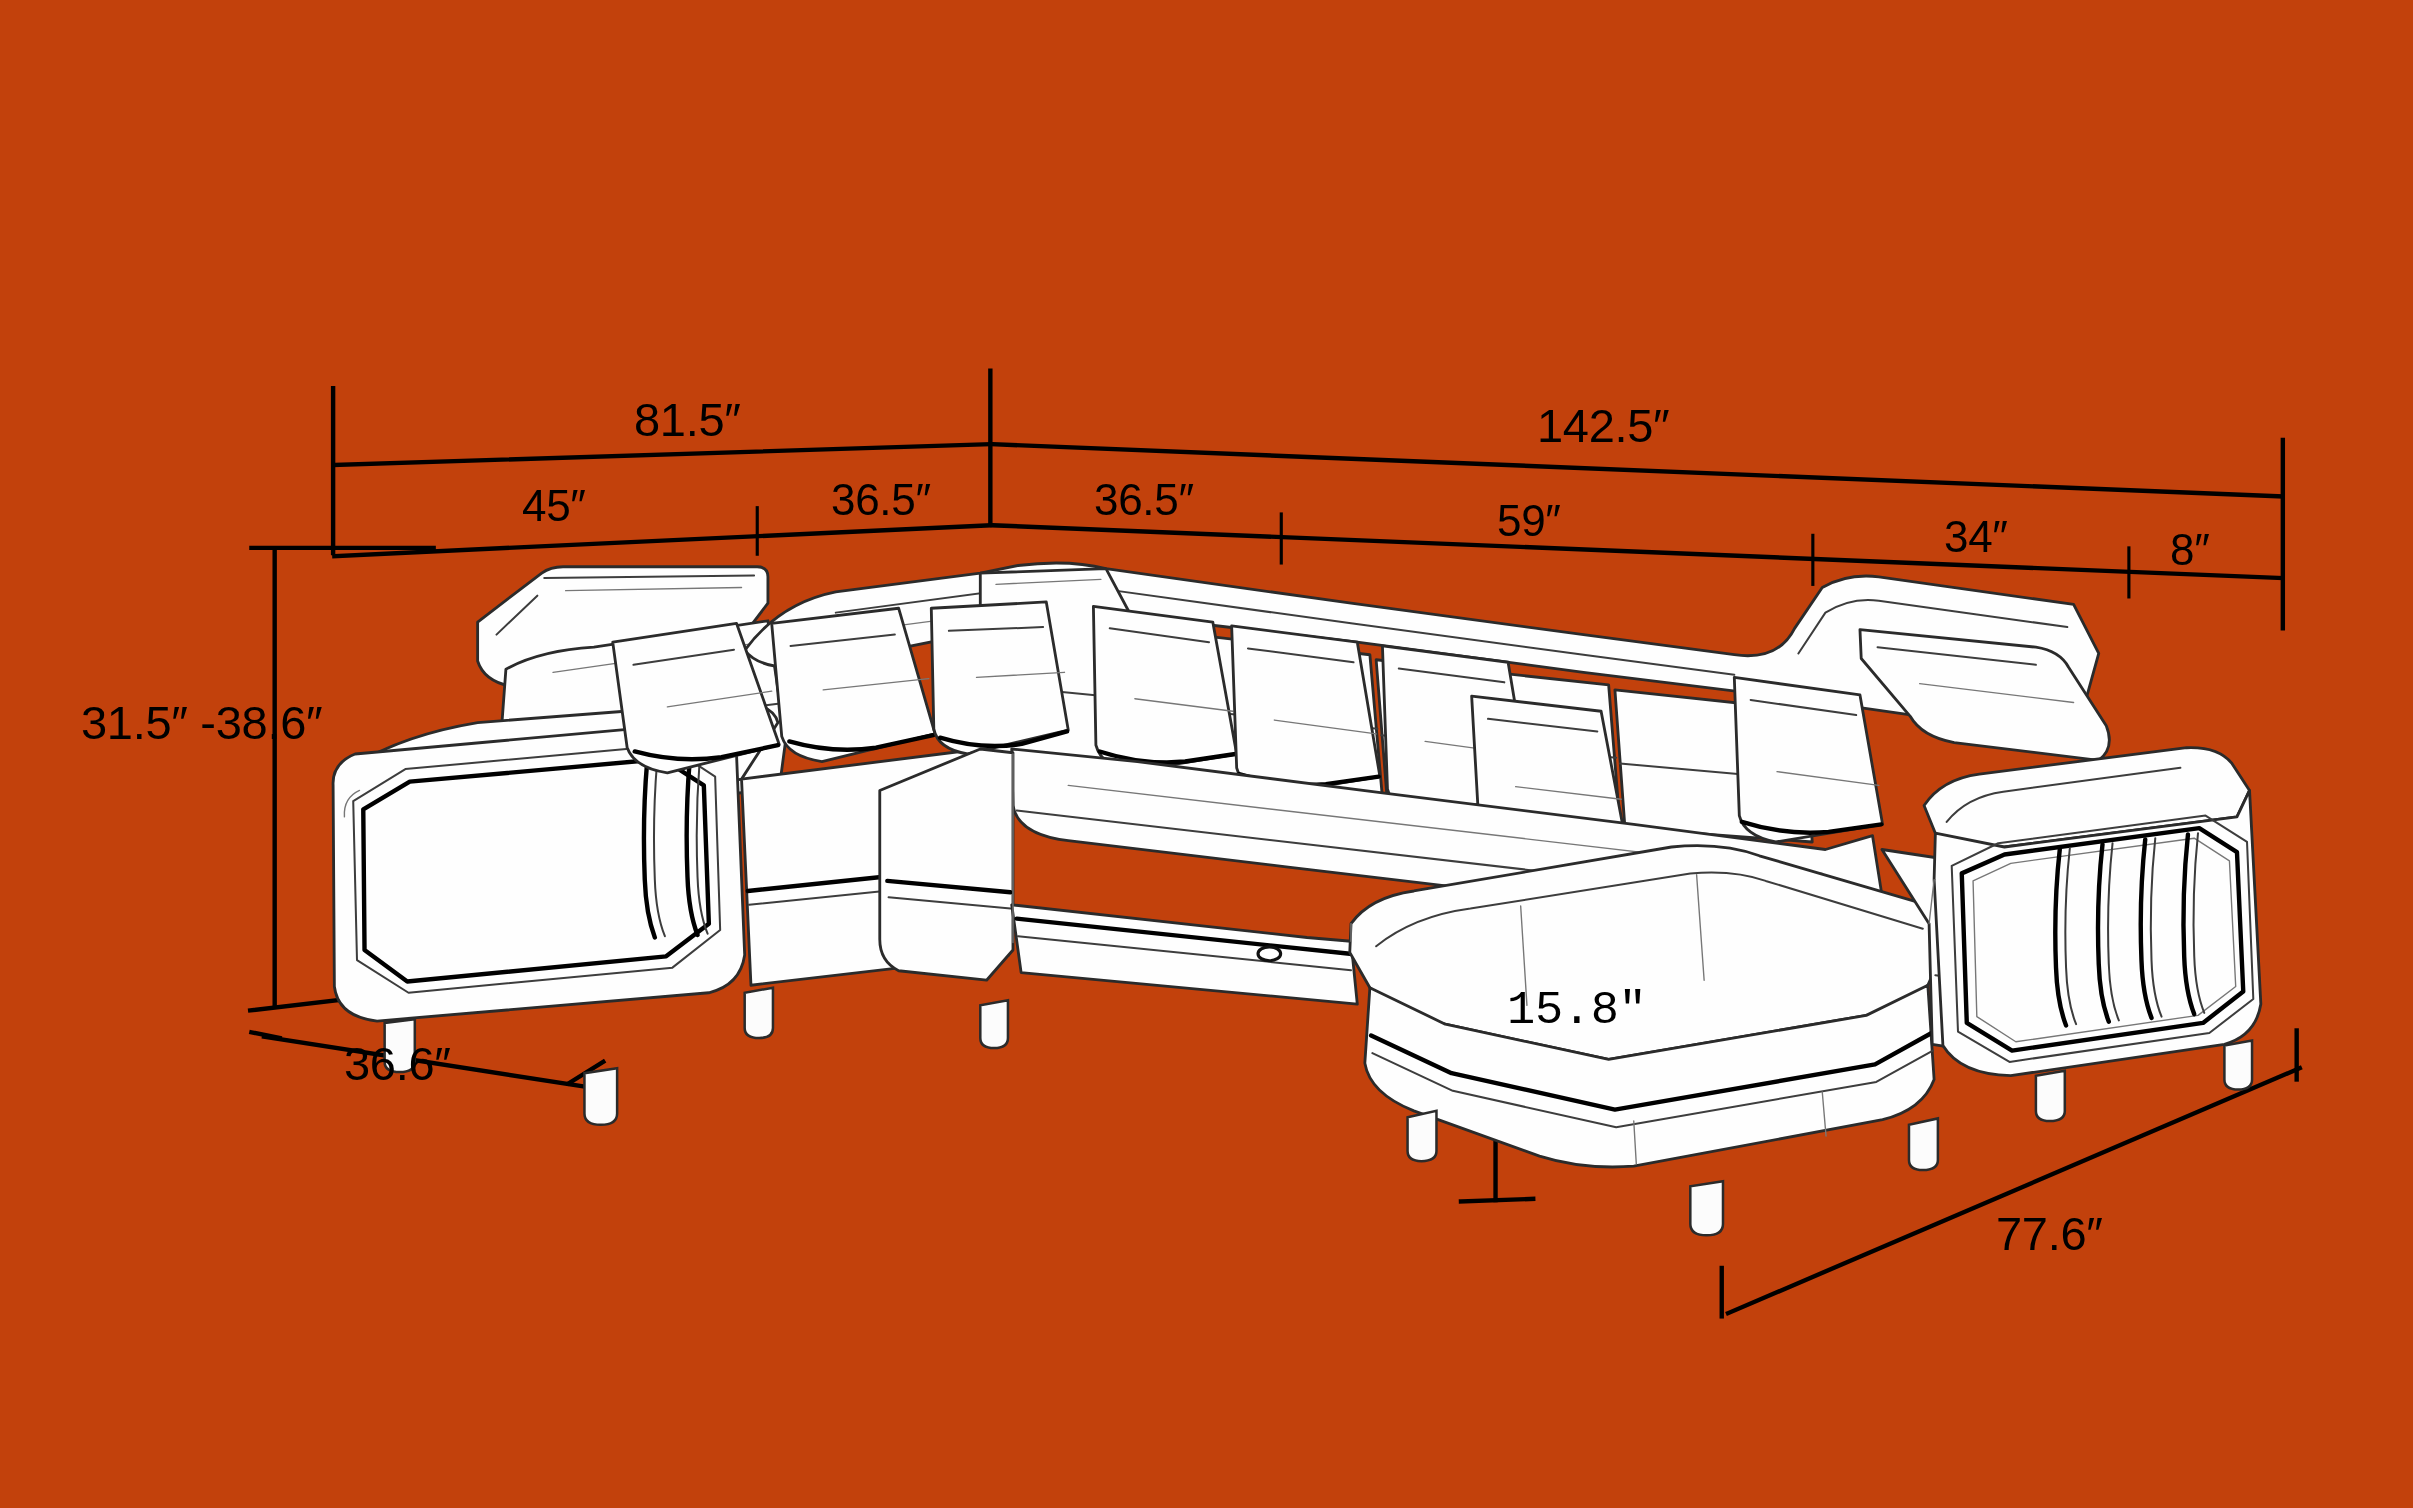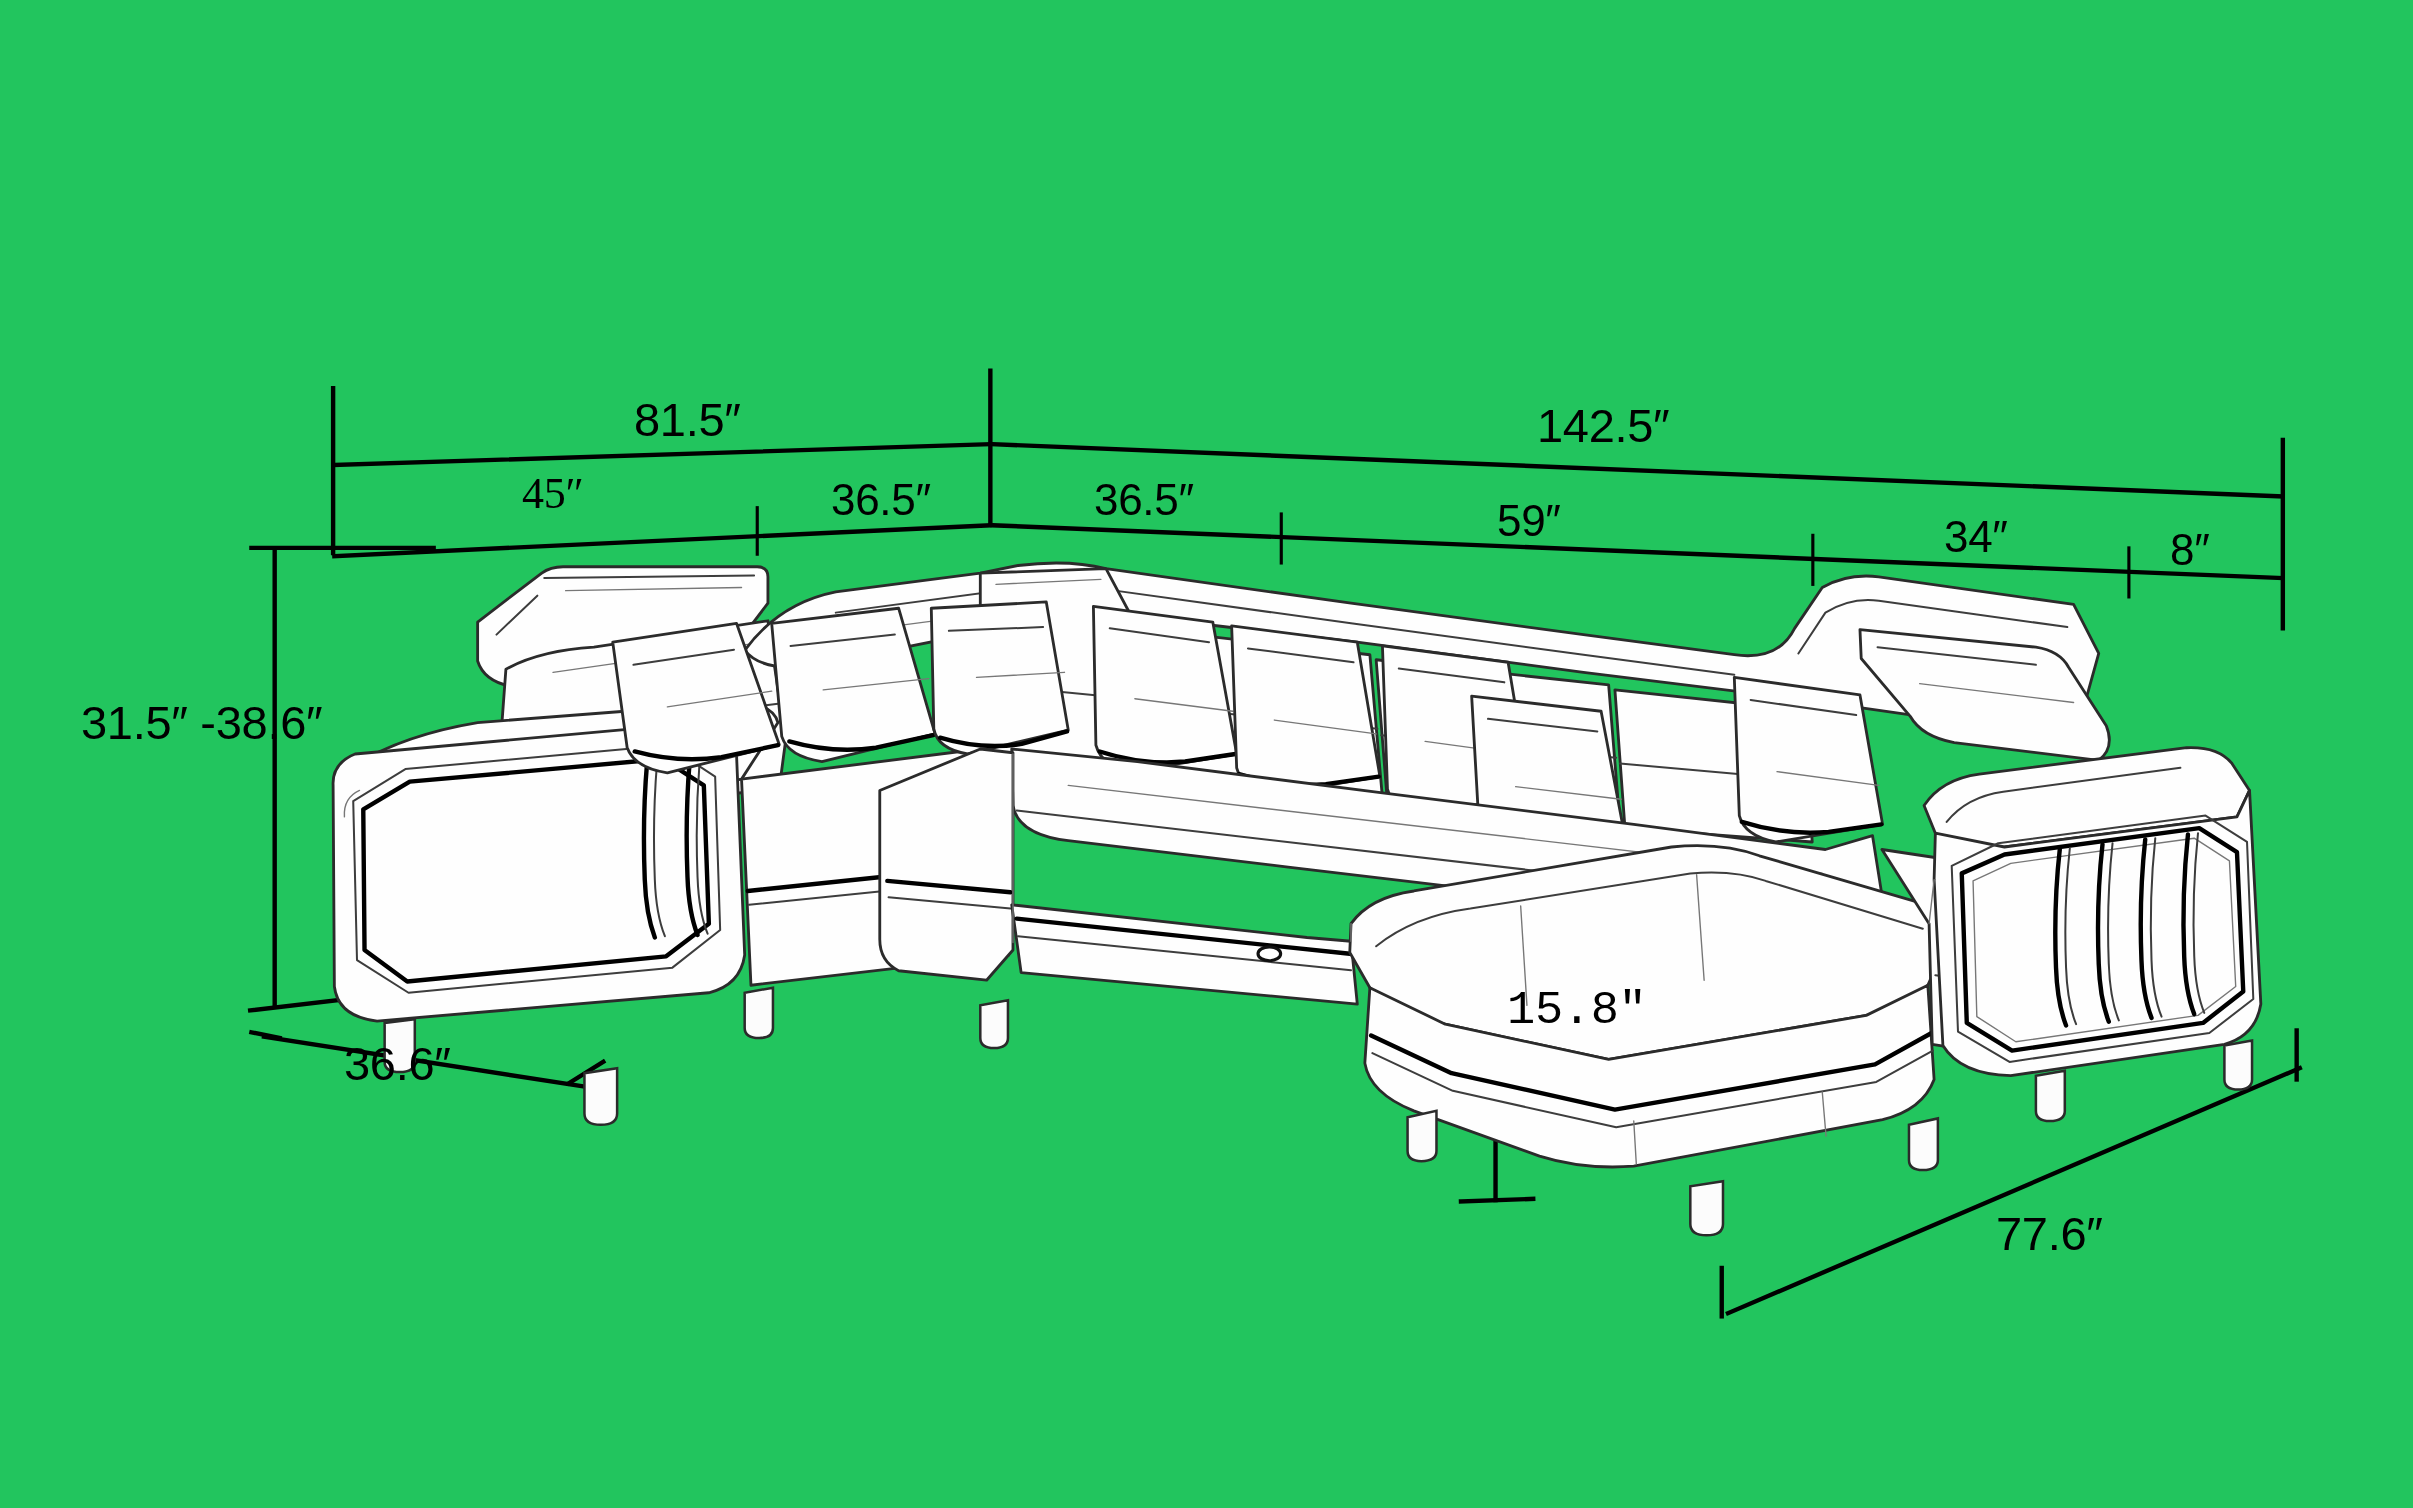--- a/index.html
+++ b/index.html
@@ -1,19 +1,19 @@
 <!DOCTYPE html>
 <html style="font-size:10px"><head>
 <meta charset="utf-8">
 <title>Sectional Sofa Dimension Drawing</title>
 <style>
   html,body{margin:0;padding:0;background:#ffffff;}
   body{width:2413px;height:1508px;overflow:hidden;
        font-family:"Liberation Sans",sans-serif;}
-  #stage{position:relative;width:2413px;height:1508px;background:#22c55e;}
+  #stage{position:relative;width:2413px;height:1508px;background:#c2410c;}
   #stage svg{position:absolute;top:0;left:0;width:2413px;height:1508px;}
   .dimlabel{
     position:absolute;
     font-family:"Liberation Sans",sans-serif;
     color:#000000;
     font-weight:400;
     white-space:nowrap;
     letter-spacing:-0.3px;
     line-height:1;
   }
@@ -301,21 +301,21 @@
         <path class="skf" d="M2150 1498 L2150 1470"></path>
         <path class="skf" d="M3070 1470 L3078 1400"></path>
       </g>
     </g>
   </svg>
 
   <div class="dimlabel dl-lg" style="left:634px; top:396px;">81.5″</div>
 
   <div class="dimlabel dl-lg" style="left:1537px; top:402px;text-align:right;">142.5″</div>
 
-  <div class="dimlabel dl-md" style="left:522px; top:472px;font-family:Liberation Serif, serif;">45″</div>
+  <div class="dimlabel dl-md" style="left:522px; top:484px;">45″</div>
 
   <div class="dimlabel dl-md" style="left:831px; top:478px;">36.5″</div>
 
   <div class="dimlabel dl-md" style="left:1094px; top:478px;">36.5″</div>
 
   <div class="dimlabel dl-md" style="left:1497px; top:499px;">59″</div>
 
   <div class="dimlabel dl-md" style="left:1944px; top:515px;">34″</div>
 
   <div class="dimlabel dl-md" style="left:2170px; top:528px;">8″</div>

